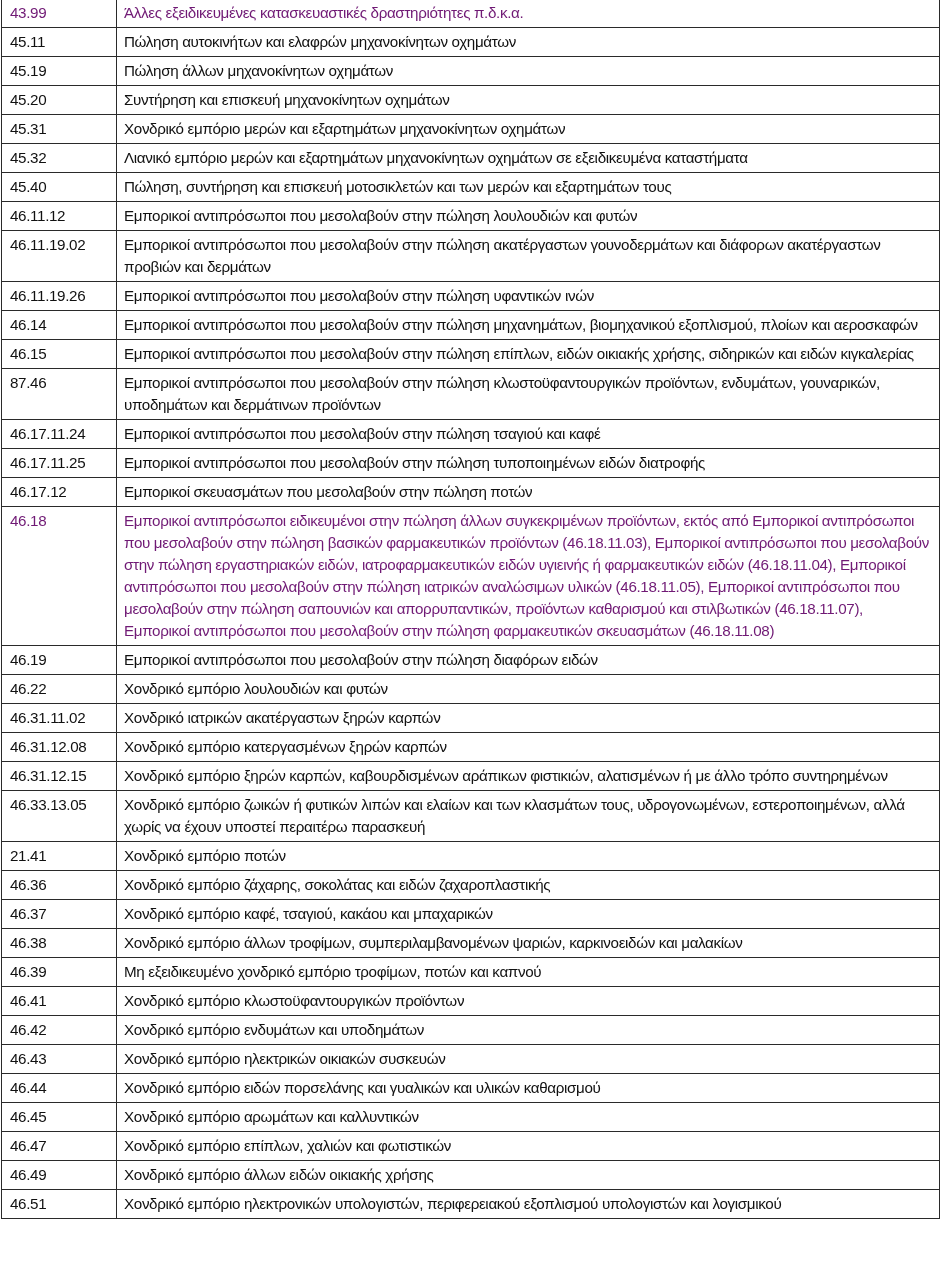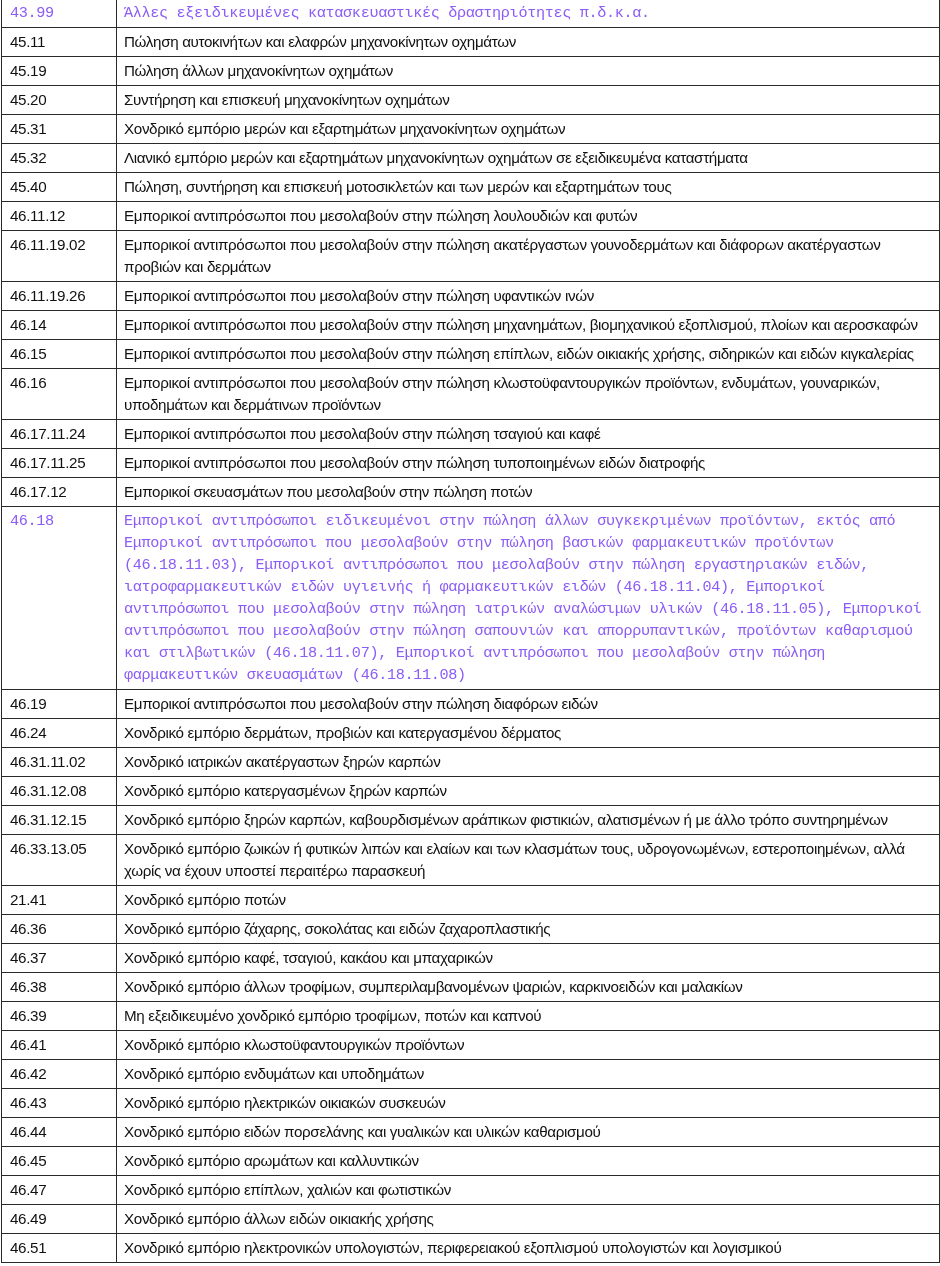--- a/index.html
+++ b/index.html
@@ -36,22 +36,21 @@
     }
     .kad-table td.code {
       white-space: nowrap;
       padding-left: 8px;
     }
     .kad-table td.desc {
       padding-left: 7px;
       padding-right: 8px;
     }
     .kad-table tr.muted td {
-      color: #8b5cf6;
-      font-family: Liberation Mono, monospace;
+      color: #701a75;
     }
     .kad-table tr.first td {
       border-top: none;
     }
   </style>
 </head>
 <body>
 
 <table class="kad-table">
   <colgroup>
@@ -101,21 +100,21 @@
   </tr>
       <tr>
     <td class="code">46.14</td>
     <td class="desc">Εμπορικοί αντιπρόσωποι που μεσολαβούν στην πώληση μηχανημάτων, βιομηχανικού εξοπλισμού, πλοίων και αεροσκαφών</td>
   </tr>
       <tr>
     <td class="code">46.15</td>
     <td class="desc">Εμπορικοί αντιπρόσωποι που μεσολαβούν στην πώληση επίπλων, ειδών οικιακής χρήσης, σιδηρικών και ειδών κιγκαλερίας</td>
   </tr>
       <tr>
-    <td class="code">46.16</td>
+    <td class="code">87.46</td>
     <td class="desc">Εμπορικοί αντιπρόσωποι που μεσολαβούν στην πώληση κλωστοϋφαντουργικών προϊόντων, ενδυμάτων, γουναρικών, υποδημάτων και δερμάτινων προϊόντων</td>
   </tr>
       <tr>
     <td class="code">46.17.11.24</td>
     <td class="desc">Εμπορικοί αντιπρόσωποι που μεσολαβούν στην πώληση τσαγιού και καφέ</td>
   </tr>
       <tr>
     <td class="code">46.17.11.25</td>
     <td class="desc">Εμπορικοί αντιπρόσωποι που μεσολαβούν στην πώληση τυποποιημένων ειδών διατροφής</td>
   </tr>
@@ -125,22 +124,22 @@
   </tr>
       <tr class="muted">
     <td class="code">46.18</td>
     <td class="desc">Εμπορικοί αντιπρόσωποι ειδικευμένοι στην πώληση άλλων συγκεκριμένων προϊόντων, εκτός από Εμπορικοί αντιπρόσωποι που μεσολαβούν στην πώληση βασικών φαρμακευτικών προϊόντων (46.18.11.03), Εμπορικοί αντιπρόσωποι που μεσολαβούν στην πώληση εργαστηριακών ειδών, ιατροφαρμακευτικών ειδών υγιεινής ή φαρμακευτικών ειδών (46.18.11.04), Εμπορικοί αντιπρόσωποι που μεσολαβούν στην πώληση ιατρικών αναλώσιμων υλικών (46.18.11.05), Εμπορικοί αντιπρόσωποι που μεσολαβούν στην πώληση σαπουνιών και απορρυπαντικών, προϊόντων καθαρισμού και στιλβωτικών (46.18.11.07), Εμπορικοί αντιπρόσωποι που μεσολαβούν στην πώληση φαρμακευτικών σκευασμάτων (46.18.11.08)</td>
   </tr>
       <tr>
     <td class="code">46.19</td>
     <td class="desc">Εμπορικοί αντιπρόσωποι που μεσολαβούν στην πώληση διαφόρων ειδών</td>
   </tr>
       <tr>
-    <td class="code">46.24</td>
-    <td class="desc">Χονδρικό εμπόριο δερμάτων, προβιών και κατεργασμένου δέρματος</td>
+    <td class="code">46.22</td>
+    <td class="desc">Χονδρικό εμπόριο λουλουδιών και φυτών</td>
   </tr>
       <tr>
     <td class="code">46.31.11.02</td>
     <td class="desc">Χονδρικό ιατρικών ακατέργαστων ξηρών καρπών</td>
   </tr>
       <tr>
     <td class="code">46.31.12.08</td>
     <td class="desc">Χονδρικό εμπόριο κατεργασμένων ξηρών καρπών</td>
   </tr>
       <tr>

